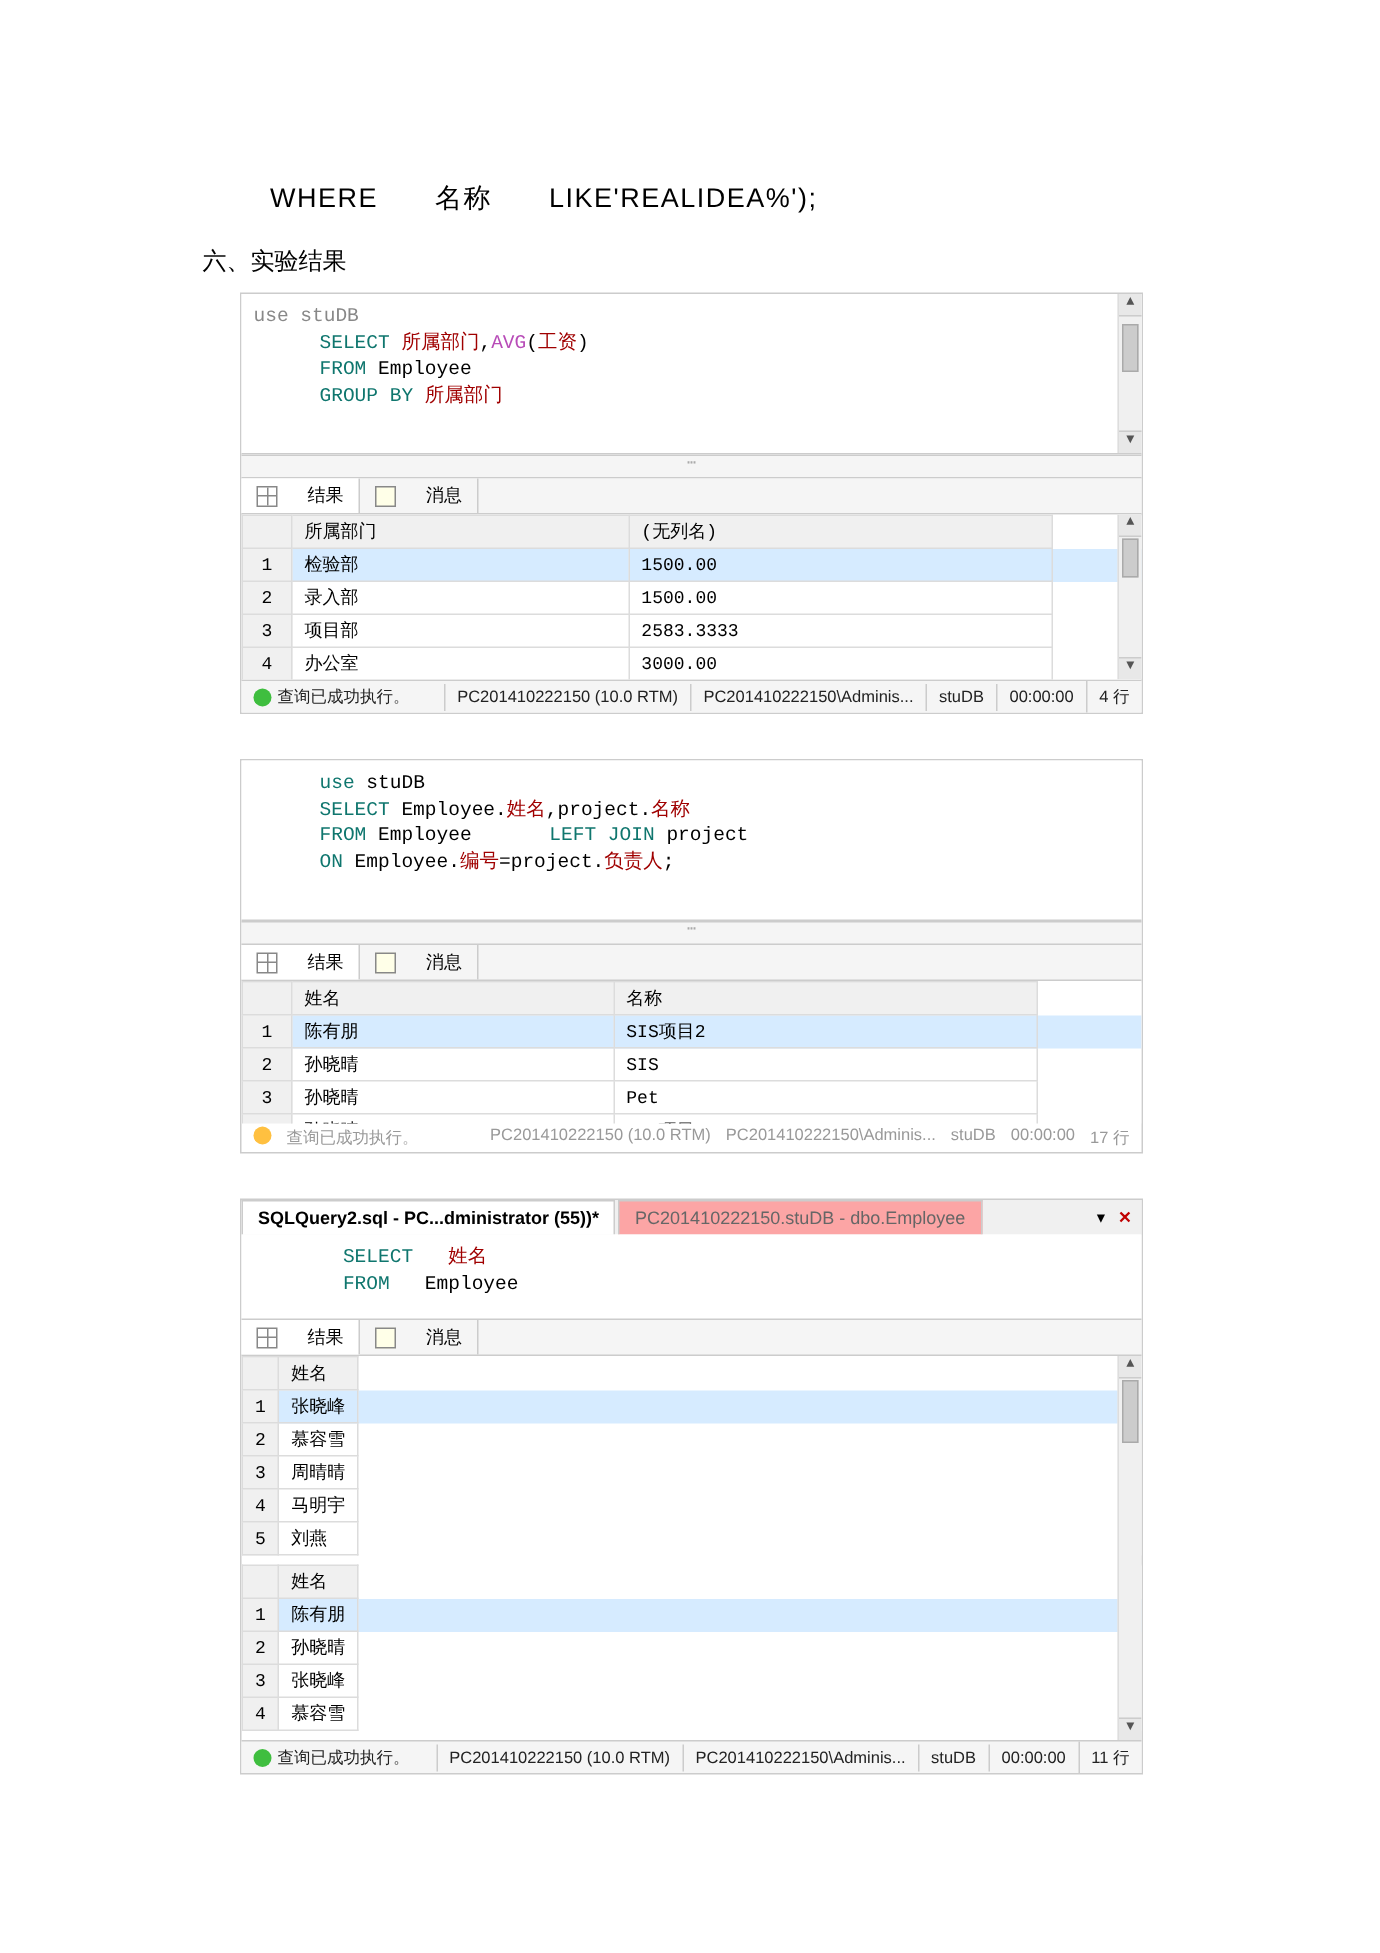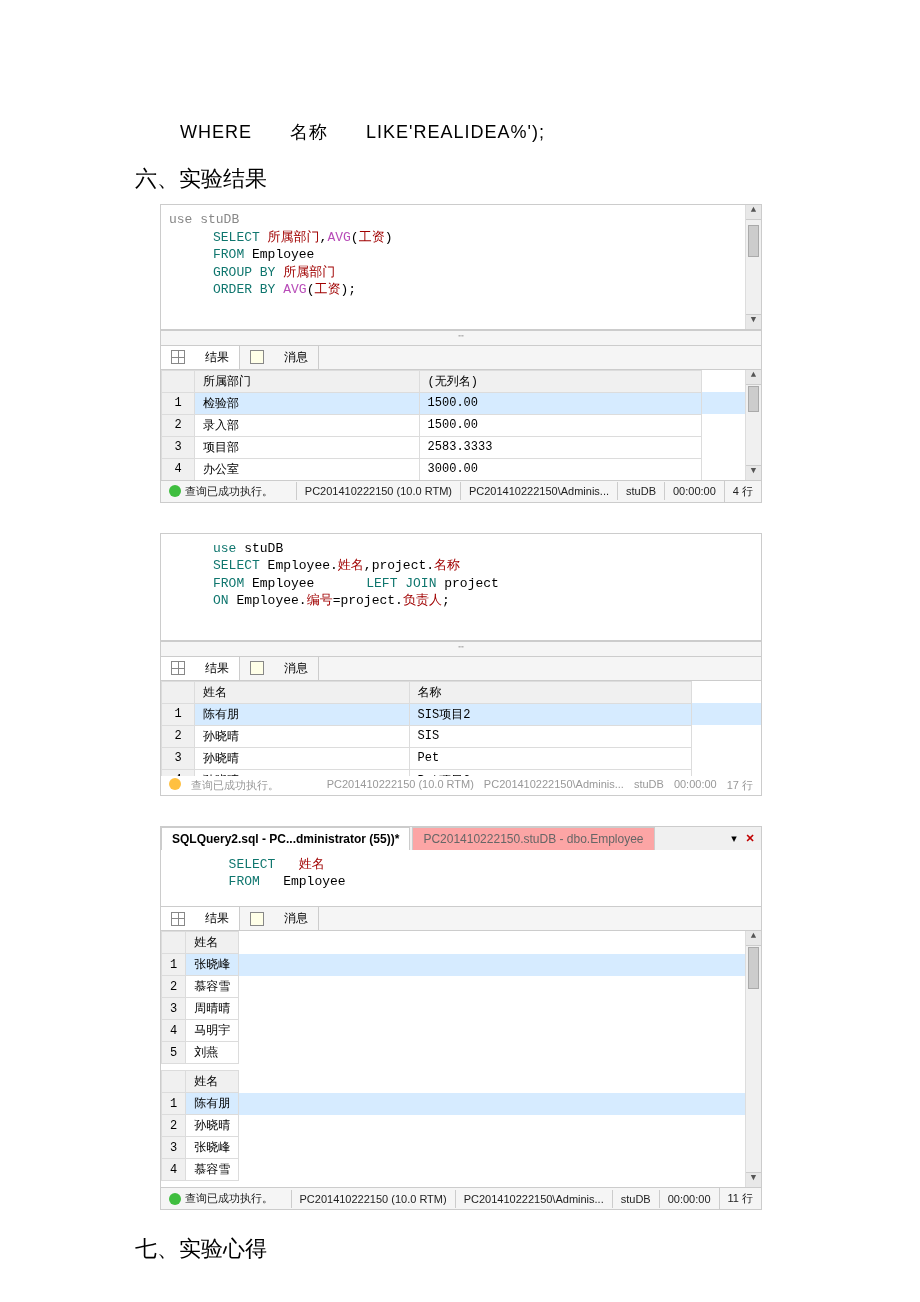--- a/index.html
+++ b/index.html
@@ -13,21 +13,21 @@
   }
   .page {
     padding: 40px 60px 200px 60px;
   }
   .where-line {
     font-size: 18px;
     margin: 80px 0 20px 120px;
     letter-spacing: 1px;
   }
   .section-title {
-    font-size: 22px;
+    font-size: 16px;
     margin: 10px 0 10px 75px;
   }
 
   .ssms-block {
     margin: 6px 0 6px 100px;
     width: 600px;
     border: 1px solid #ccc;
     font-family: Consolas, "Courier New", monospace;
     font-size: 13px;
     position: relative;
@@ -181,21 +181,20 @@
     <div class="sql-editor">
       <div class="scroll-v">
         <div class="up">▲</div>
         <div class="th"></div>
         <div class="dn">▼</div>
       </div>
       <div class="sql-line"><span class="gray">use stuDB</span></div>
       <div class="sql-line"><span class="kw">SELECT </span><span class="cname">所属部门</span><span>,</span><span class="fn">AVG</span><span>(</span><span class="cname">工资</span><span>)</span></div>
       <div class="sql-line"><span class="kw">FROM </span><span>Employee</span></div>
       <div class="sql-line"><span class="kw">GROUP BY </span><span class="cname">所属部门</span></div>
-      <div class="sql-line"><span class="kw">ORDER BY </span><span class="fn">AVG</span><span>(</span><span class="cname">工资</span><span>);</span></div>
     </div>
     <div class="mid-marker">⋯</div>
     <div class="tabs">
       <div class="tab active">
           <span class="grid-icn"></span>
           <span>结果</span>
         </div>
       <div class="tab">
           <span class="msg-icn"></span>
           <span>消息</span>
@@ -421,15 +420,14 @@
         </div>
       <div class="spacer"></div>
       <div class="seg">PC201410222150 (10.0 RTM)</div>
       <div class="seg">PC201410222150\Adminis...</div>
       <div class="seg">stuDB</div>
       <div class="seg">00:00:00</div>
       <div class="seg">11 行</div>
     </div>
   </div>
 
-  <div class="section-title" style="margin-top:24px">七、实验心得</div>
 
 </div>
 
 </body></html>

